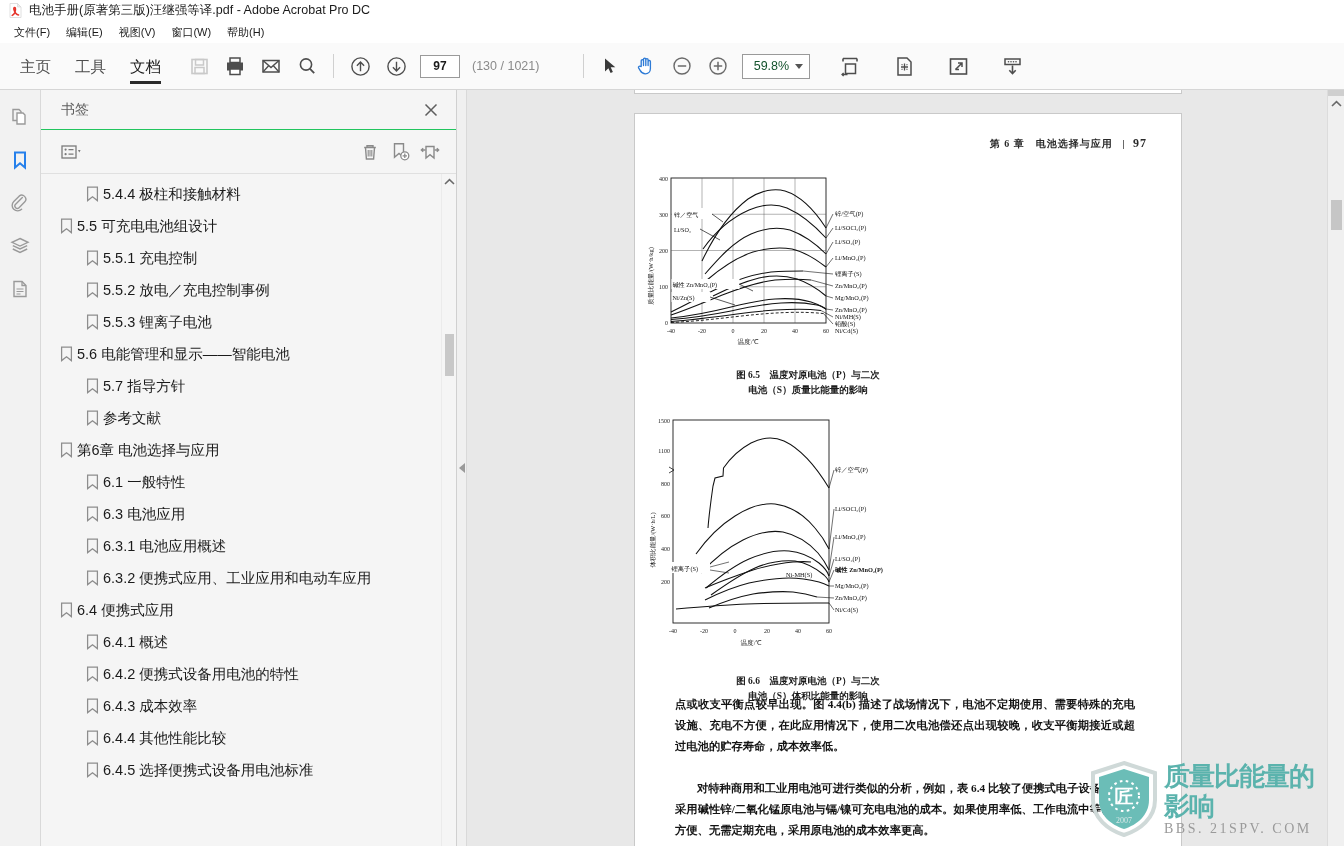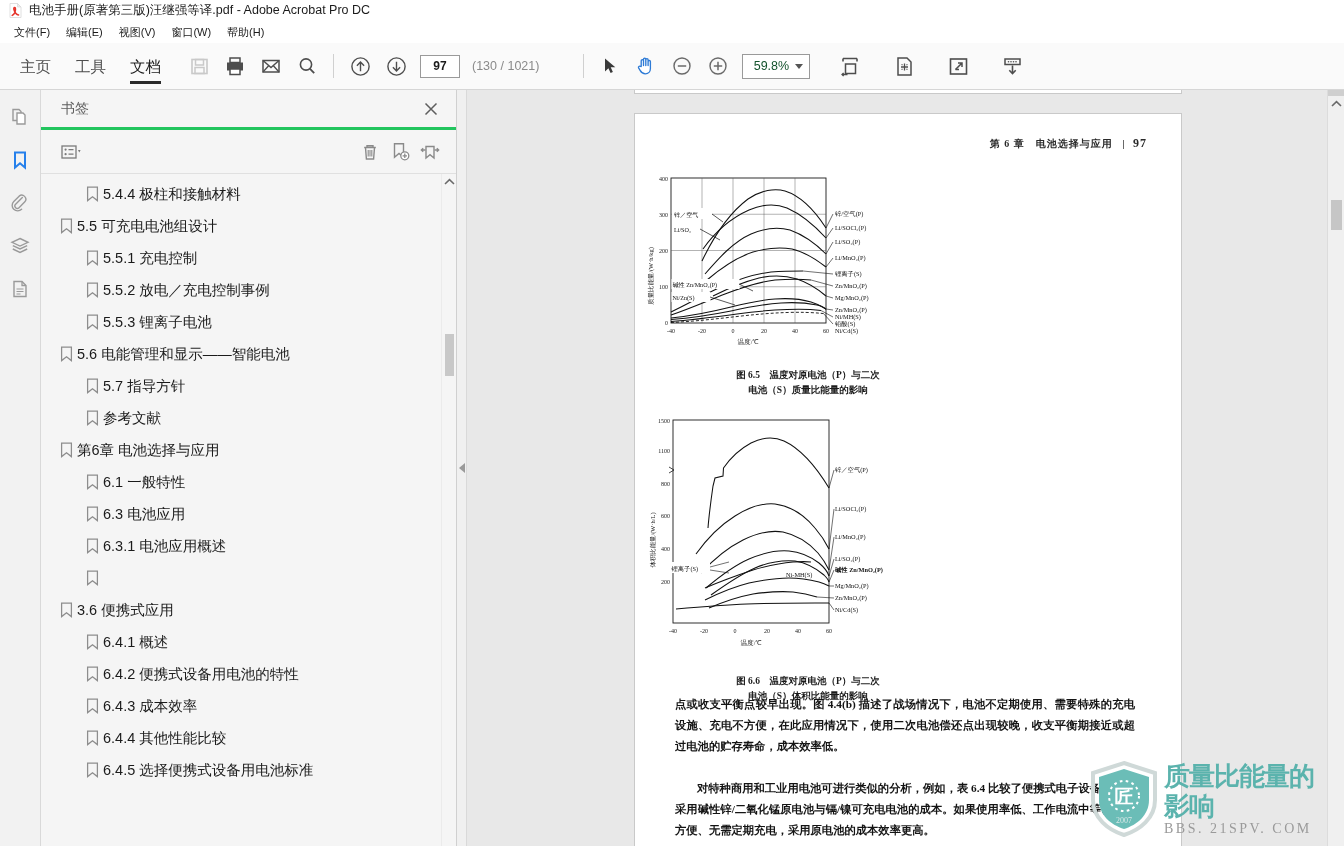--- a/index.html
+++ b/index.html
@@ -86,21 +86,21 @@
   }
   .rail-btn { width:30px; height:30px; display:flex; align-items:center; justify-content:center; cursor:default; }
 
   
   .bm-panel {
     width: 416px; background:#f5f5f5; border-right:1px solid #d0d0d0;
     display:flex; flex-direction:column; flex:0 0 auto; position:relative;
   }
   .bm-head {
     height: 40px; display:flex; align-items:center; padding: 0 14px 0 20px;
-    border-bottom:3px solid #22c55e;
+    border-bottom:1px solid #22c55e;
   }
   .bm-title { font-size: 14px; color:#5e5e5e; flex:1; }
   .bm-close { width:22px;height:22px;display:flex;align-items:center;justify-content:center;cursor:default;}
   .bm-tools {
     height: 44px; display:flex; align-items:center; padding: 0 12px 0 18px;
     border-bottom:1px solid #e0e0e0; gap: 2px;
   }
   .bm-tool { width:28px;height:26px;display:flex;align-items:center;justify-content:center;cursor:default;}
   .spacer { flex:1; }
 
@@ -561,28 +561,29 @@
               </svg>
             </span>
             <span class="bm-label">6.3.1  电池应用概述</span>
           </div>
           <div class="bm-row ind-1">
             <span class="bm-icon">
               <svg width="13" height="16" viewBox="0 0 13 16">
                 <path d="M1.6 1 h9.8 v13.6 l-4.9 -3.9 l-4.9 3.9 Z" fill="none" stroke="#8d8d8d" stroke-width="1.25"></path>
               </svg>
             </span>
+            <span class="bm-label">6.3.2  便携式应用、工业应用和电动车应用</span>
           </div>
           <div class="bm-row ind-0">
             <span class="bm-icon">
               <svg width="13" height="16" viewBox="0 0 13 16">
                 <path d="M1.6 1 h9.8 v13.6 l-4.9 -3.9 l-4.9 3.9 Z" fill="none" stroke="#8d8d8d" stroke-width="1.25"></path>
               </svg>
             </span>
-            <span class="bm-label">3.6  便携式应用</span>
+            <span class="bm-label">6.4  便携式应用</span>
           </div>
           <div class="bm-row ind-1">
             <span class="bm-icon">
               <svg width="13" height="16" viewBox="0 0 13 16">
                 <path d="M1.6 1 h9.8 v13.6 l-4.9 -3.9 l-4.9 3.9 Z" fill="none" stroke="#8d8d8d" stroke-width="1.25"></path>
               </svg>
             </span>
             <span class="bm-label">6.4.1  概述</span>
           </div>
           <div class="bm-row ind-1">

